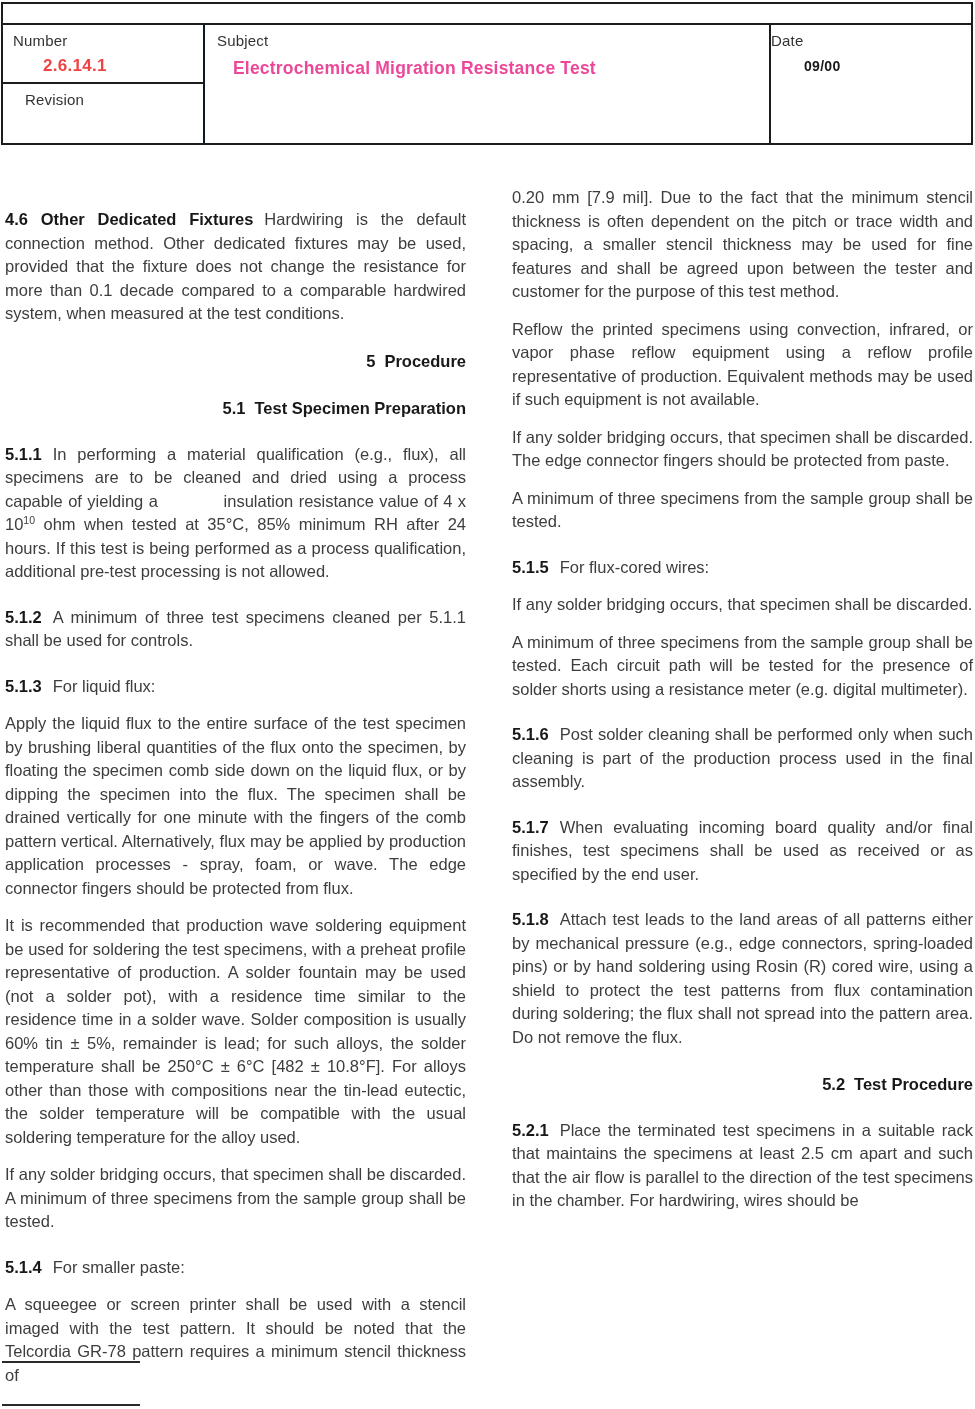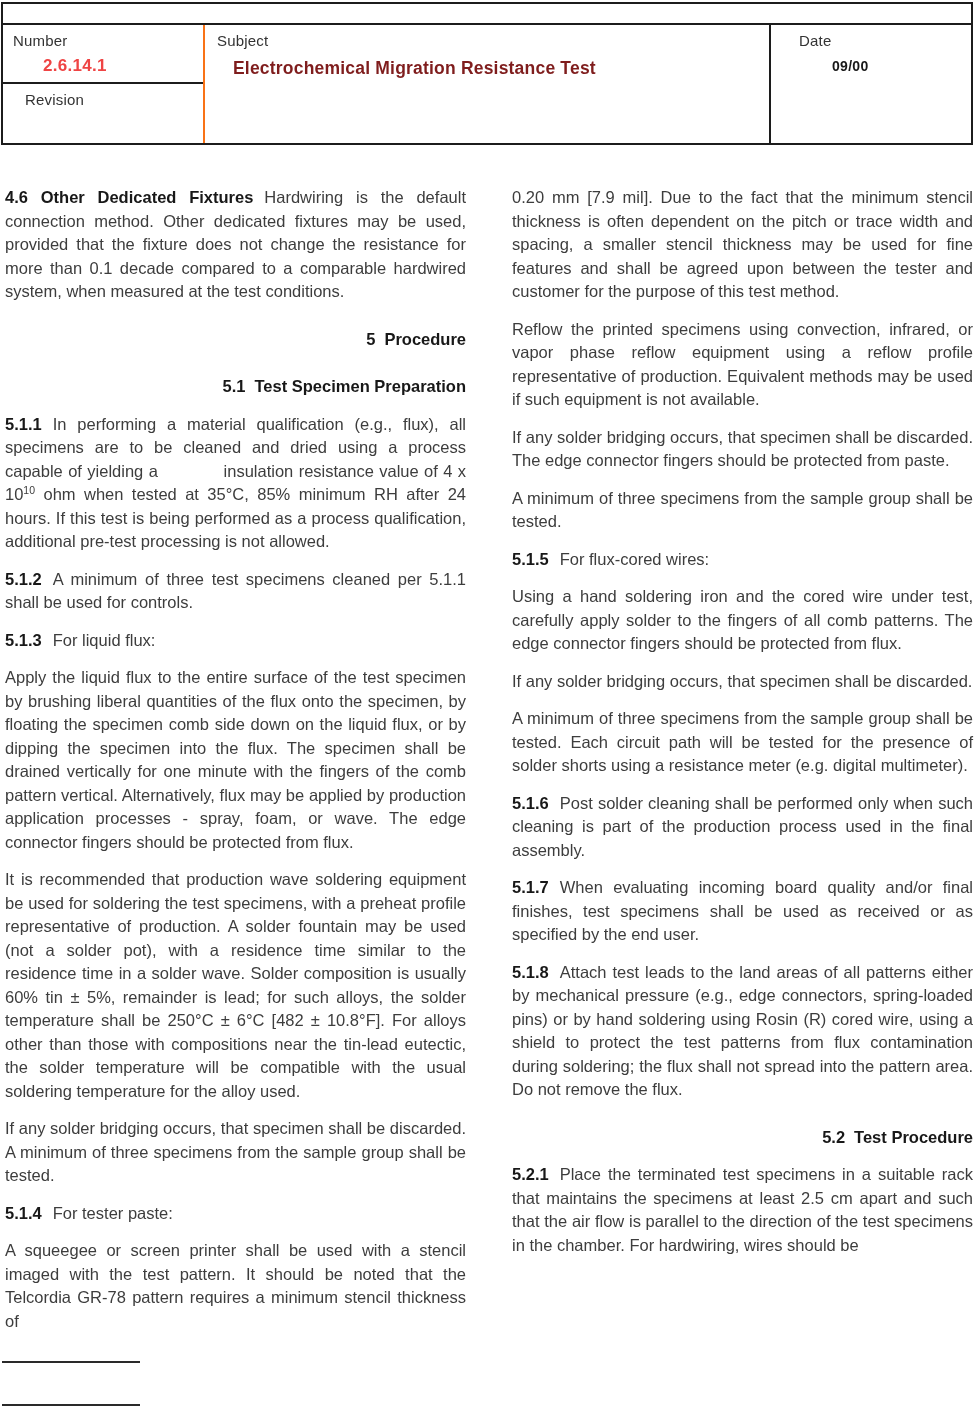--- a/index.html
+++ b/index.html
@@ -31,21 +31,21 @@
     display: flex;
     height: 118px;
   }
   .hcell-label {
     font-size: 15px;
     color: #333333;
     letter-spacing: 0.2px;
   }
   .cell-number {
     width: 202px;
-    border-right: 2px solid #f97316;
+    border-right: 2px solid #0f172a;
     display: flex;
     flex-direction: column;
   }
   .cell-number-top {
     height: 59px;
     border-bottom: 2px solid #1c1c1c;
     padding: 7px 10px 0 10px;
   }
   .number-value {
     font-size: 17px;
@@ -56,27 +56,27 @@
   }
   .cell-number-bottom { padding: 7px 10px 0 22px; }
   .cell-subject {
     flex: 1;
     border-right: 2px solid #1c1c1c;
     padding: 7px 2px 0 12px;
   }
   .subject-value {
     font-size: 17.5px;
     font-weight: 700;
-    color: #7f1d1d;
+    color: #ec4899;
     margin: 9px 0 0 16px;
     letter-spacing: 0.2px;
   }
   .cell-date {
     width: 200px;
-    padding: 7px 12px 0 28px;
+    padding: 7px 12px 0 0;
   }
   .date-value {
     font-size: 14px;
     font-weight: 700;
     color: #181818;
     margin: 9px 0 0 33px;
     letter-spacing: 0.3px;
   }
 
   
@@ -89,21 +89,21 @@
   }
   .col {
     width: 461px;
     font-size: 16.5px;
     line-height: 23.5px;
     text-align: justify;
     color: #3d3d3d;
   }
   .block { margin-top: 14px; }
   .block:first-child { margin-top: 0; }
-  .block.labeled { }
+  .block.labeled { margin-top: 22px; }
   .block.heading {
     margin-top: 24px;
     font-weight: 700;
     color: #181818;
     text-align: right;
   }
   .run-in {
     font-weight: 700;
     color: #181818;
     margin-right: 11px;
@@ -161,30 +161,29 @@
     <div class="col">
         <p class="block para labeled"><strong class="run-in">4.6 Other Dedicated Fixtures</strong><span>Hardwiring is the default connection method. Other dedicated fixtures may be used, provided that the fixture does not change the resistance for more than 0.1 decade compared to a comparable hardwired system, when measured at the test conditions.</span></p>
         <p class="block heading"><strong class="run-in">5</strong><span>Procedure</span></p>
         <p class="block heading"><strong class="run-in">5.1</strong><span>Test Specimen Preparation</span></p>
         <p class="block para labeled"><strong class="run-in">5.1.1</strong><span>In performing a material qualification (e.g., flux), all specimens are to be cleaned and dried using a process capable of yielding a <span class="gap-blank"></span> insulation resistance value of 4 x 10<sup>10</sup> ohm when tested at 35°C, 85% minimum RH after 24 hours. If this test is being performed as a process qualification, additional pre-test processing is not allowed.</span></p>
         <p class="block para labeled"><strong class="run-in">5.1.2</strong><span>A minimum of three test specimens cleaned per 5.1.1 shall be used for controls.</span></p>
         <p class="block para labeled"><strong class="run-in">5.1.3</strong><span>For liquid flux:</span></p>
         <p class="block para"><span>Apply the liquid flux to the entire surface of the test specimen by brushing liberal quantities of the flux onto the specimen, by floating the specimen comb side down on the liquid flux, or by dipping the specimen into the flux. The specimen shall be drained vertically for one minute with the fingers of the comb pattern vertical. Alternatively, flux may be applied by production application processes - spray, foam, or wave. The edge connector fingers should be protected from flux.</span></p>
         <p class="block para"><span>It is recommended that production wave soldering equipment be used for soldering the test specimens, with a preheat profile representative of production. A solder fountain may be used (not a solder pot), with a residence time similar to the residence time in a solder wave. Solder composition is usually 60% tin ± 5%, remainder is lead; for such alloys, the solder temperature shall be 250°C ± 6°C [482 ± 10.8°F]. For alloys other than those with compositions near the tin-lead eutectic, the solder temperature will be compatible with the usual soldering temperature for the alloy used.</span></p>
         <p class="block para"><span>If any solder bridging occurs, that specimen shall be discarded. A minimum of three specimens from the sample group shall be tested.</span></p>
-        <p class="block para labeled"><strong class="run-in">5.1.4</strong><span>For tester paste:</span></p>
+        <p class="block para labeled"><strong class="run-in">5.1.4</strong><span>For smaller paste:</span></p>
         <p class="block para"><span>A squeegee or screen printer shall be used with a stencil imaged with the test pattern. It should be noted that the Telcordia GR-78 pattern requires a minimum stencil thickness of</span></p>
       </div>
     <div class="col">
         <p class="block para"><span>0.20 mm [7.9 mil]. Due to the fact that the minimum stencil thickness is often dependent on the pitch or trace width and spacing, a smaller stencil thickness may be used for fine features and shall be agreed upon between the tester and customer for the purpose of this test method.</span></p>
         <p class="block para"><span>Reflow the printed specimens using convection, infrared, or vapor phase reflow equipment using a reflow profile representative of production. Equivalent methods may be used if such equipment is not available.</span></p>
         <p class="block para"><span>If any solder bridging occurs, that specimen shall be discarded. The edge connector fingers should be protected from paste.</span></p>
         <p class="block para"><span>A minimum of three specimens from the sample group shall be tested.</span></p>
         <p class="block para labeled"><strong class="run-in">5.1.5</strong><span>For flux-cored wires:</span></p>
-        <p class="block para"><span>Using a hand soldering iron and the cored wire under test, carefully apply solder to the fingers of all comb patterns. The edge connector fingers should be protected from flux.</span></p>
         <p class="block para"><span>If any solder bridging occurs, that specimen shall be discarded.</span></p>
         <p class="block para"><span>A minimum of three specimens from the sample group shall be tested. Each circuit path will be tested for the presence of solder shorts using a resistance meter (e.g. digital multimeter).</span></p>
         <p class="block para labeled"><strong class="run-in">5.1.6</strong><span>Post solder cleaning shall be performed only when such cleaning is part of the production process used in the final assembly.</span></p>
         <p class="block para labeled"><strong class="run-in">5.1.7</strong><span>When evaluating incoming board quality and/or final finishes, test specimens shall be used as received or as specified by the end user.</span></p>
         <p class="block para labeled"><strong class="run-in">5.1.8</strong><span>Attach test leads to the land areas of all patterns either by mechanical pressure (e.g., edge connectors, spring-loaded pins) or by hand soldering using Rosin (R) cored wire, using a shield to protect the test patterns from flux contamination during soldering; the flux shall not spread into the pattern area. Do not remove the flux.</span></p>
         <p class="block heading"><strong class="run-in">5.2</strong><span>Test Procedure</span></p>
         <p class="block para labeled"><strong class="run-in">5.2.1</strong><span>Place the terminated test specimens in a suitable rack that maintains the specimens at least 2.5 cm apart and such that the air flow is parallel to the direction of the test specimens in the chamber. For hardwiring, wires should be</span></p>
       </div>
   </div>
 

